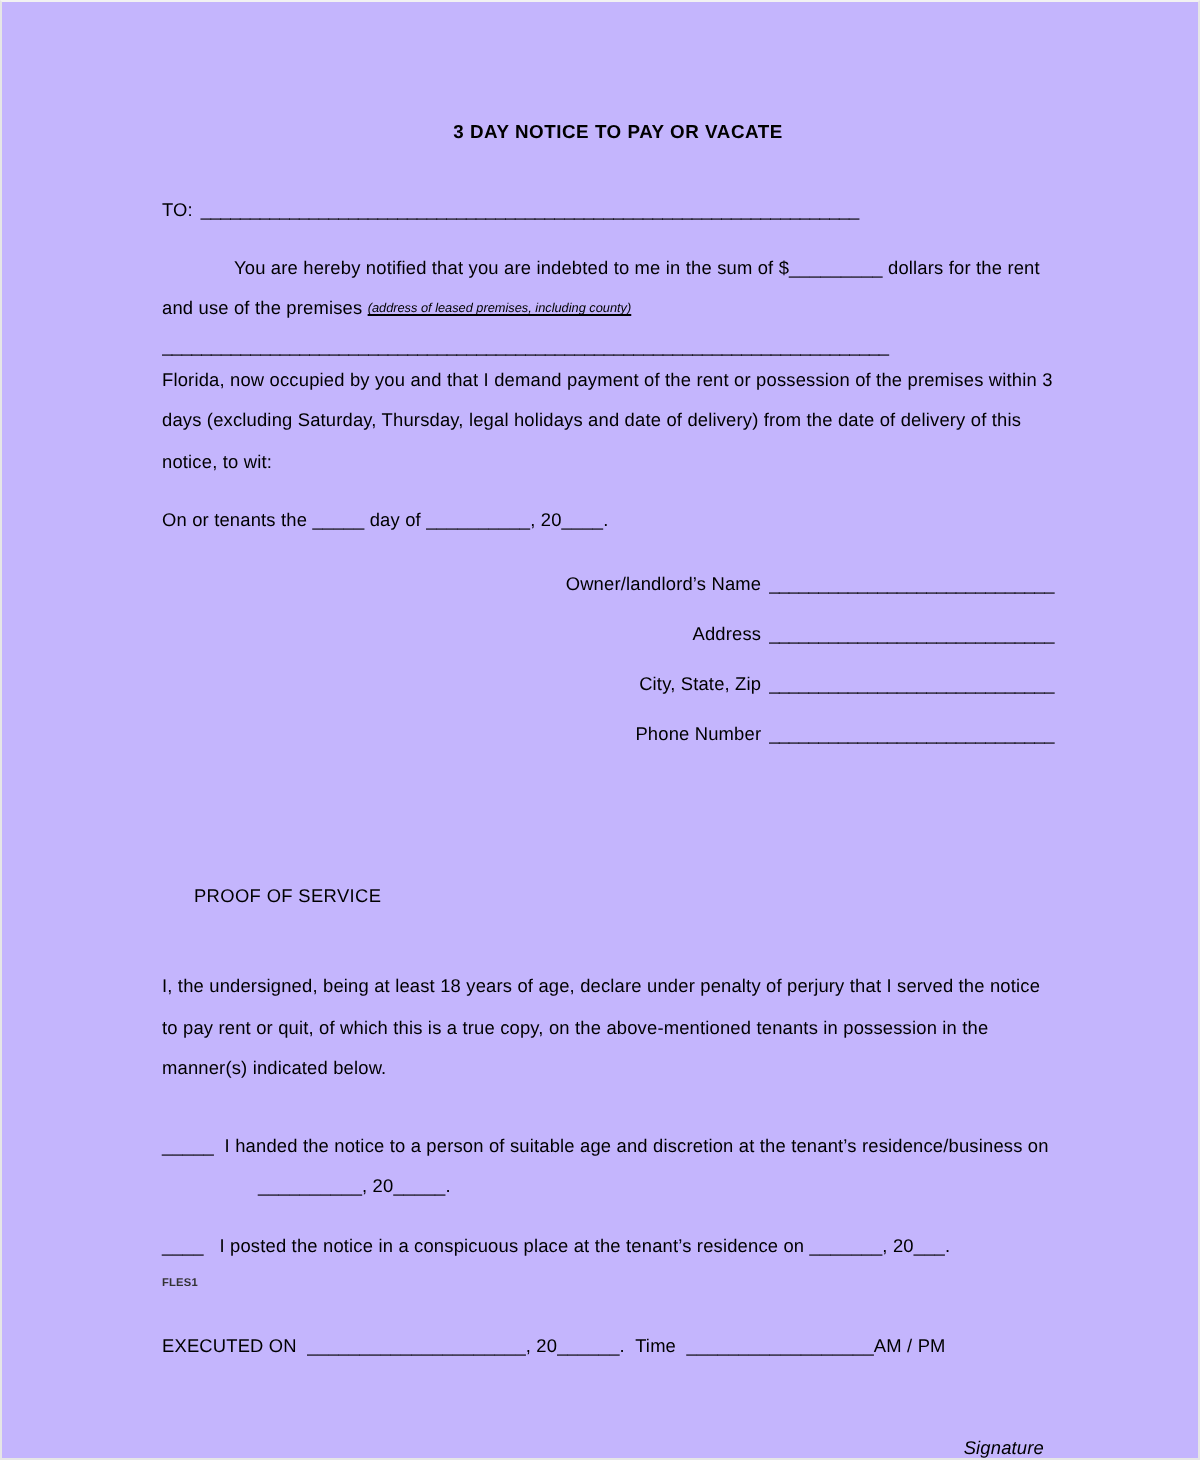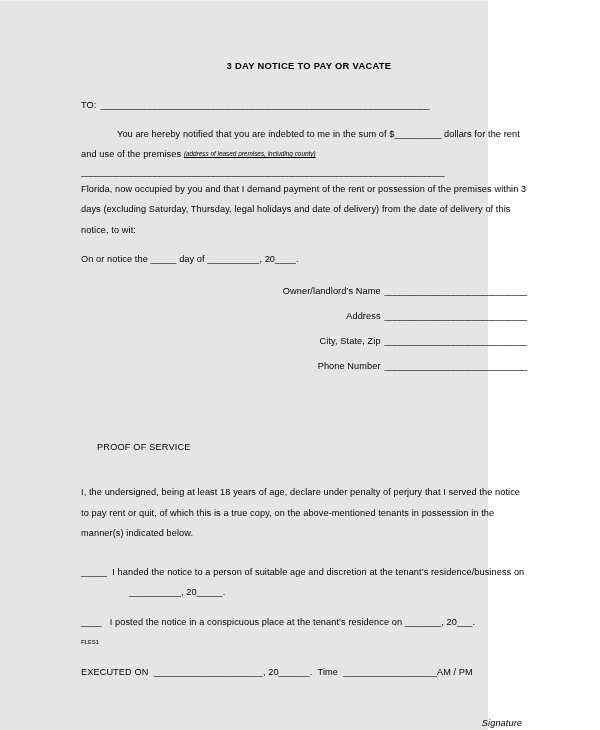--- a/index.html
+++ b/index.html
@@ -9,23 +9,23 @@
   }
   body {
     width: 600px;
     height: 730px;
     font-family: "Liberation Sans", sans-serif;
     color: #000000;
     overflow: hidden;
   }
   .page {
     position: relative;
-    width: 488px;
+    width: 600px;
     height: 730px;
-    background: #e5e5e5;
+    background: #c4b5fd;
     box-sizing: border-box;
     border: 1px solid #e6e6e6;
     border-top: 1px solid #f2f2f2;
   }
   .content {
     position: absolute;
     left: 80px;
     top: 55px;
     width: 446px;
     font-size: 9.2px;
@@ -122,21 +122,21 @@
     <div class="gap-sm"></div>
 
     <p class="para indent"><span>You are hereby notified that you are indebted to me in the sum of $_________ dollars for the rent and use of the premises </span><span class="annot">(address of leased premises, including county)</span></p>
 
     <div class="rule">__________________________________________________________________________</div>
 
     <p class="para">Florida, now occupied by you and that I demand payment of the rent or possession of the premises within 3 days (excluding Saturday, Thursday, legal holidays and date of delivery) from the date of delivery of this notice, to wit:</p>
 
     <div class="gap-sm"></div>
 
-    <p class="para">On or notice the _____ day of __________, 20____.</p>
+    <p class="para">On or tenants the _____ day of __________, 20____.</p>
 
     <div class="gap-sm"></div>
 
     <div class="rowline">
       <span class="lbl">Owner/landlord’s Name</span>
       <span class="ln">_____________________________</span>
     </div>
 
     <div class="rowline">
       <span class="lbl">Address</span>

